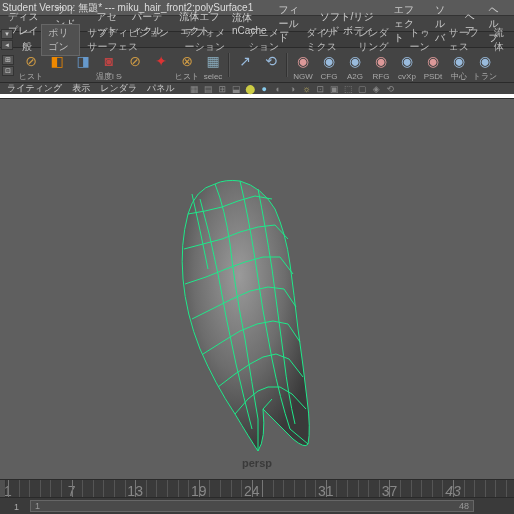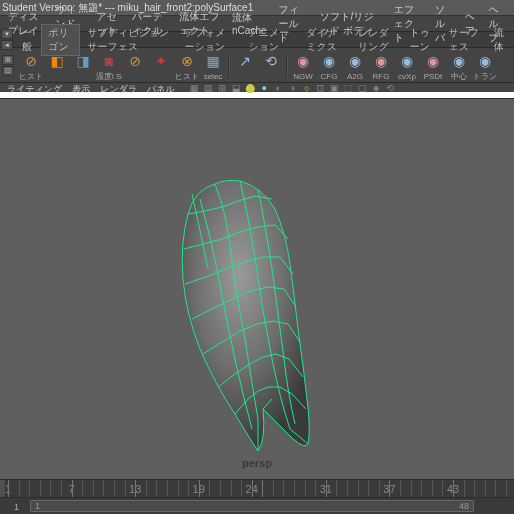--- a/index.html
+++ b/index.html
@@ -9,32 +9,32 @@
 .menu-item{padding:0 6px;color:#ccc;cursor:pointer;font-size:10px}
 .shelf-tabs{height:16px;background:#3d3d3d;border-bottom:1px solid #2a2a2a;display:flex;align-items:center;padding:0 1px}
 .shelf-tab{padding:1px 6px;color:#bbb;font-size:10px;cursor:pointer;border:1px solid transparent}
 .shelf-tab.active{background:#505050;border:1px solid #666}
 .shelf-icons{height:35px;background:#444;border-bottom:1px solid #2a2a2a;display:flex;align-items:center;padding:0 2px;gap:0;overflow:hidden}
 .shelf-btn{width:26px;height:32px;display:flex;flex-direction:column;align-items:center;justify-content:flex-start;cursor:pointer;position:relative;padding-top:1px}
 .shelf-ico{width:22px;height:22px;display:flex;align-items:center;justify-content:center;font-size:14px;border-radius:2px}
 .shelf-lbl{font-size:8px;color:#aaa;line-height:9px;text-align:center;width:100%;overflow:hidden;white-space:nowrap}
 .shelf-sep{width:6px;height:32px;display:flex;align-items:center;justify-content:center}
 .shelf-sep::before{content:"";width:1px;height:24px;background:#555;border-left:1px solid #333}
-.panel-bar{height:15px;background:#444;border-bottom:6px solid #ffffff;display:flex;padding:0 2px;gap:0}
+.panel-bar{height:15px;background:#444;border-bottom:4px solid #ffffff;display:flex;align-items:center;padding:0 2px;gap:0}
 .panel-item{padding:0 5px;color:#ccc;font-size:9px;cursor:pointer}
 .panel-icons{display:flex;gap:1px;margin-left:8px;align-items:center}
 .mini-ico{width:13px;height:13px;display:flex;align-items:center;justify-content:center;font-size:9px;cursor:pointer;border:1px solid transparent}
 .viewport{position:relative;width:100%;height:383px;background:#5f5f5f;border-top:1px solid #2a2a2a}
 .viewport svg{position:absolute;top:0;left:0}
 .view-label{position:absolute;bottom:12px;left:50%;transform:translateX(-50%);color:#3a3a3a;font-size:11px;font-weight:bold}
 .timeline{position:absolute;bottom:0;left:0;right:0;height:35px;background:#444;border-top:1px solid #2a2a2a}
 .time-slider{height:18px;background:#3a3a3a;border-bottom:1px solid #2a2a2a;position:relative;display:flex;align-items:center}
 .time-ticks{flex:1;position:relative;height:100%;margin:0 8px}
 .tick{position:absolute;top:0;bottom:0;width:1px;background:#555}
-.tick-lbl{position:absolute;top:3px;font-size:11px;color:#888;transform:translateX(-50%)}
+.tick-lbl{position:absolute;top:3px;font-size:14px;color:#888;transform:translateX(-50%)}
 .range-slider{height:17px;background:#3a3a3a;position:relative;display:flex;align-items:center}
 .range-box{position:absolute;height:12px;background:#4a4a4a;border:1px solid #666;top:2px}
 .range-num{padding:0 4px;color:#aaa;font-size:9px}
 .left-handle{position:absolute;left:0;top:0;width:6px;height:100%;background:#505050;border-right:1px solid #333}
 .shelf-left{width:14px;height:32px;display:flex;flex-direction:column;justify-content:center;gap:1px;margin-right:2px}
 .shelf-arrow{width:12px;height:10px;background:#555;border:1px solid #333;display:flex;align-items:center;justify-content:center;font-size:7px;cursor:pointer}
 </style>
 </head>
 <body>
 
@@ -259,21 +259,21 @@
         <div class="tick" style="left: 70.2128%;"></div>
         <div class="tick" style="left: 72.3404%;"></div>
         <div class="tick" style="left: 74.4681%;"></div>
         <div class="tick-lbl" style="left: 76.5957%;">37</div>
         <div class="tick" style="left: 76.5957%; background: rgb(119, 119, 119);"></div>
         <div class="tick" style="left: 78.7234%;"></div>
         <div class="tick" style="left: 80.8511%;"></div>
         <div class="tick" style="left: 82.9787%;"></div>
         <div class="tick" style="left: 85.1064%;"></div>
         <div class="tick" style="left: 87.234%;"></div>
-        <div class="tick-lbl" style="left: 89.3617%;">43</div>
+        <div class="tick-lbl" style="left: 89.3617%; font-style: italic;">43</div>
         <div class="tick" style="left: 89.3617%; background: rgb(119, 119, 119);"></div>
         <div class="tick" style="left: 91.4894%;"></div>
         <div class="tick" style="left: 93.617%;"></div>
         <div class="tick" style="left: 95.7447%;"></div>
         <div class="tick" style="left: 97.8723%;"></div>
         <div class="tick" style="left: 100%;"></div>
       </div>
   </div>
   <div class="range-slider">
     <span class="range-num" style="margin-left:10px">1</span>

